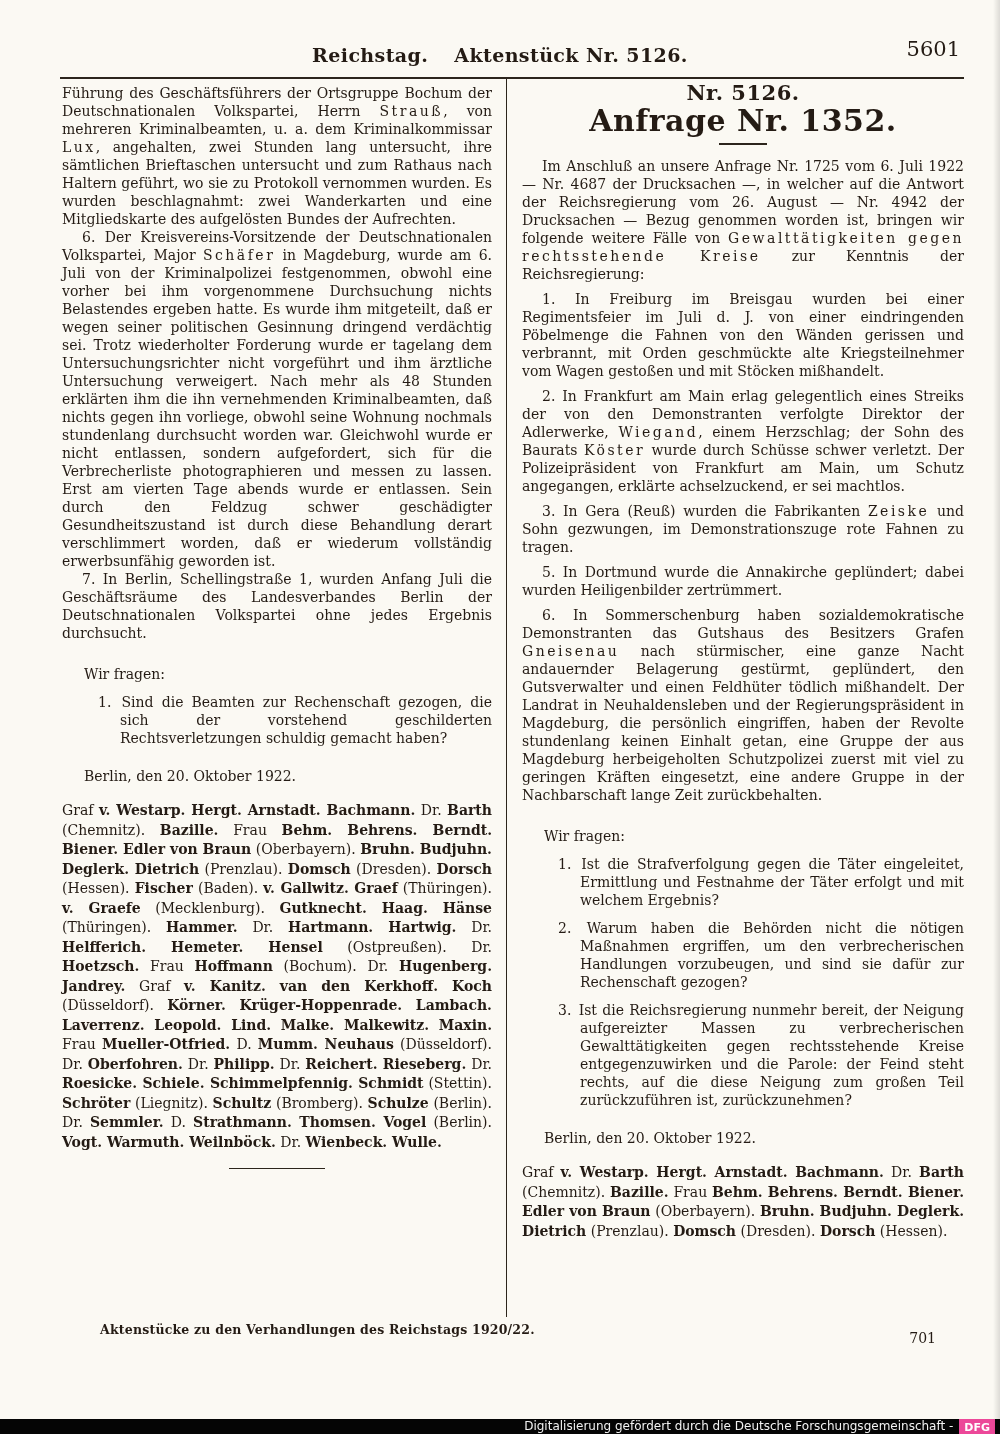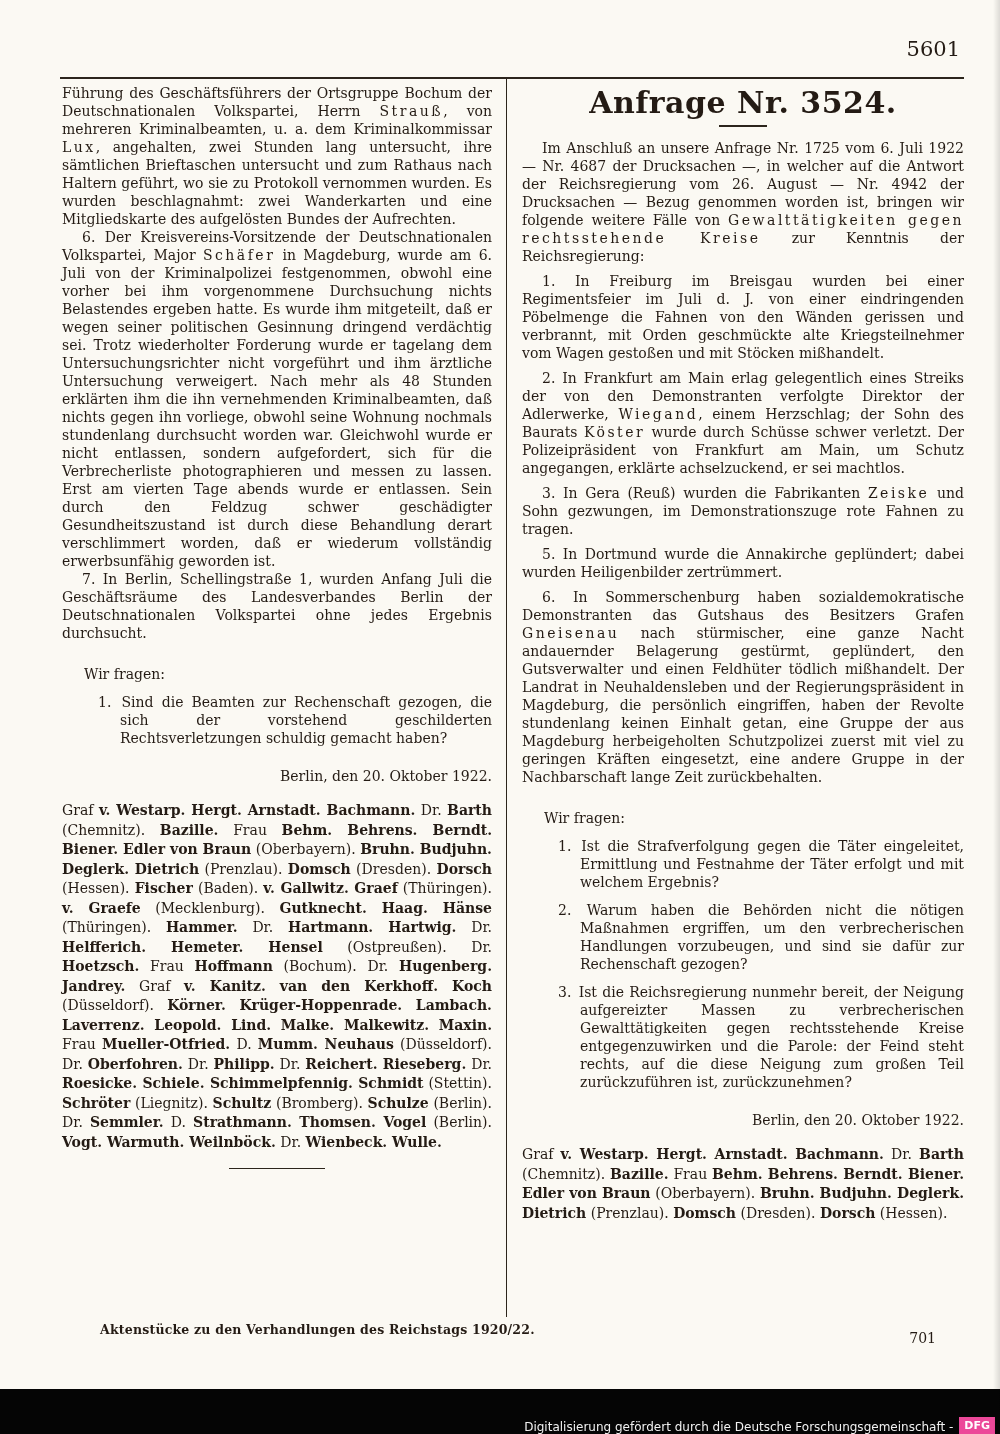--- a/index.html
+++ b/index.html
@@ -32,75 +32,79 @@
 
   .para{ text-align:justify; }
   .indent{ text-indent:20px; }
   .item{ margin-top:7px; }
 
   .q-intro{ margin-top:23px; text-indent:22px; }
   .q-list{ margin:5px 0 0 36px; }
   .question{ padding-left:22px; text-indent:-22px; text-align:justify; margin-top:10px; }
   .q-num{ padding-right:2px; }
 
-  .date-line{ margin-top:20px; text-indent:22px;text-align:right; }
+  .date-line{ margin-top:20px; text-indent:22px; }
   .signatures{ margin-top:16px; text-align:justify; line-height:19.5px; }
   .seg-b{ font-weight:bold; }
   .seg-sp{ letter-spacing:2.5px; }
   .sig-rule{ width:96px; height:1px; background:#2c251c; margin:16px auto 0; }
 
   
   .doc-number{ text-align:center; font-weight:bold; font-size:21px; letter-spacing:.5px; }
   .anfrage-title{ text-align:center; font-weight:bold; font-size:30px; margin-top:10px; letter-spacing:.5px; }
   .title-dash{ width:48px; height:2px; background:#2c251c; margin:13px auto 12px; }
 
   
   .footnote{
     position:absolute; left:100px; top:1322px;
     font-size:12.5px; font-weight:bold; letter-spacing:.2px;text-align:center;
   }
   .sheet-number{ position:absolute; right:64px; top:1330px; font-size:14px; }
 
   .footer-bar{
-    position:absolute; left:0; bottom:0; width:100%; height:45px; background:#050505;
-    display:flex; justify-content:flex-end; align-items:flex-end; gap:6px; padding-right:5px;
+    position:absolute; left:0; bottom:0; width:100%; height:15px; background:#050505;
+    display:flex; justify-content:flex-end; align-items:flex-start; gap:6px; padding-right:5px;
     font-family:"DejaVu Sans", sans-serif;
   }
   .credit{ color:#f2f2f2; font-size:12px; }
   .dfg-logo{
     background:#ec4899; color:#ffffff; font-weight:bold; font-size:11px;
     padding:3px 5px 3px 5px; line-height:1;
   }
 </style>
 </head>
 <body>
 
 <div class="scan">
 
+  <div class="running-head">
+    <span class="rh-journal">Reichstag.</span><span class="rh-title">Aktenstück Nr. 5126.</span>
+  </div>
   <div class="page-number">5601</div>
   <div class="head-rule"></div>
   <div class="col-divider"></div>
 
   <section class="col col-left">
     <p class="para"><span>Führung des Geschäftsführers der Ortsgruppe Bochum der Deutschnationalen Volkspartei, Herrn </span><span class="seg-sp">Strauß</span><span>, von mehreren Kriminalbeamten, u. a. dem Kriminalkommissar </span><span class="seg-sp">Lux</span><span>, angehalten, zwei Stunden lang untersucht, ihre sämtlichen Brieftaschen untersucht und zum Rathaus nach Haltern geführt, wo sie zu Protokoll vernommen wurden. Es wurden beschlagnahmt: zwei Wanderkarten und eine Mitgliedskarte des aufgelösten Bundes der Aufrechten.</span></p>
     <p class="para indent"><span>6. Der Kreisvereins-Vorsitzende der Deutschnationalen Volkspartei, Major </span><span class="seg-sp">Schäfer</span><span> in Magdeburg, wurde am 6. Juli von der Kriminalpolizei festgenommen, obwohl eine vorher bei ihm vorgenommene Durchsuchung nichts Belastendes ergeben hatte. Es wurde ihm mitgeteilt, daß er wegen seiner politischen Gesinnung dringend verdächtig sei. Trotz wiederholter Forderung wurde er tagelang dem Untersuchungsrichter nicht vorgeführt und ihm ärztliche Untersuchung verweigert. Nach mehr als 48 Stunden erklärten ihm die ihn vernehmenden Kriminalbeamten, daß nichts gegen ihn vorliege, obwohl seine Wohnung nochmals stundenlang durchsucht worden war. Gleichwohl wurde er nicht entlassen, sondern aufgefordert, sich für die Verbrecherliste photographieren und messen zu lassen. Erst am vierten Tage abends wurde er entlassen. Sein durch den Feldzug schwer geschädigter Gesundheitszustand ist durch diese Behandlung derart verschlimmert worden, daß er wiederum vollständig erwerbsunfähig geworden ist.</span></p>
     <p class="para indent">7. In Berlin, Schellingstraße 1, wurden Anfang Juli die Geschäftsräume des Landesverbandes Berlin der Deutschnationalen Volkspartei ohne jedes Ergebnis durchsucht.</p>
 
     <p class="q-intro">Wir fragen:</p>
     <div class="q-list">
       <p class="question"><span class="q-num">1.</span> <span>Sind die Beamten zur Rechenschaft gezogen, die sich der vorstehend geschilderten Rechtsverletzungen schuldig gemacht haben?</span></p>
     </div>
 
     <p class="date-line">Berlin, den 20. Oktober 1922.</p>
     <p class="signatures"><span>Graf </span><span class="seg-b">v. Westarp. Hergt. Arnstadt. Bachmann.</span><span> Dr. </span><span class="seg-b">Barth</span><span> (Chemnitz). </span><span class="seg-b">Bazille.</span><span> Frau </span><span class="seg-b">Behm. Behrens. Berndt. Biener. Edler von Braun</span><span> (Oberbayern). </span><span class="seg-b">Bruhn. Budjuhn. Deglerk. Dietrich</span><span> (Prenzlau). </span><span class="seg-b">Domsch</span><span> (Dresden). </span><span class="seg-b">Dorsch</span><span> (Hessen). </span><span class="seg-b">Fischer</span><span> (Baden). </span><span class="seg-b">v. Gallwitz. Graef</span><span> (Thüringen). </span><span class="seg-b">v. Graefe</span><span> (Mecklenburg). </span><span class="seg-b">Gutknecht. Haag. Hänse</span><span> (Thüringen). </span><span class="seg-b">Hammer.</span><span> Dr. </span><span class="seg-b">Hartmann. Hartwig.</span><span> Dr. </span><span class="seg-b">Helfferich. Hemeter. Hensel</span><span> (Ostpreußen). </span><span>Dr. </span><span class="seg-b">Hoetzsch.</span><span> Frau </span><span class="seg-b">Hoffmann</span><span> (Bochum). </span><span>Dr. </span><span class="seg-b">Hugenberg. Jandrey.</span><span> Graf </span><span class="seg-b">v. Kanitz. van den Kerkhoff. Koch</span><span> (Düsseldorf). </span><span class="seg-b">Körner. Krüger-Hoppenrade. Lambach. Laverrenz. Leopold. Lind. Malke. Malkewitz. Maxin.</span><span> Frau </span><span class="seg-b">Mueller-Otfried.</span><span> D. </span><span class="seg-b">Mumm. Neuhaus</span><span> (Düsseldorf). </span><span>Dr. </span><span class="seg-b">Oberfohren.</span><span> Dr. </span><span class="seg-b">Philipp.</span><span> Dr. </span><span class="seg-b">Reichert. Rieseberg.</span><span> Dr. </span><span class="seg-b">Roesicke. Schiele. Schimmelpfennig. Schmidt</span><span> (Stettin). </span><span class="seg-b">Schröter</span><span> (Liegnitz). </span><span class="seg-b">Schultz</span><span> (Bromberg). </span><span class="seg-b">Schulze</span><span> (Berlin). </span><span>Dr. </span><span class="seg-b">Semmler.</span><span> D. </span><span class="seg-b">Strathmann. Thomsen. Vogel</span><span> (Berlin). </span><span class="seg-b">Vogt. Warmuth. Weilnböck.</span><span> Dr. </span><span class="seg-b">Wienbeck. Wulle.</span></p>
     <div class="sig-rule"></div>
   </section>
 
   <section class="col col-right">
-    <h1 class="anfrage-title">Anfrage Nr. 3524.</h1>
+    <p class="doc-number">Nr. 5126.</p>
+    <h1 class="anfrage-title">Anfrage Nr. 1352.</h1>
     <div class="title-dash"></div>
 
     <p class="para indent"><span>Im Anschluß an unsere Anfrage Nr. 1725 vom 6. Juli 1922 — Nr. 4687 der Drucksachen —, in welcher auf die Antwort der Reichsregierung vom 26. August — Nr. 4942 der Drucksachen — Bezug genommen worden ist, bringen wir folgende weitere Fälle von </span><span class="seg-sp">Gewalttätigkeiten gegen rechtsstehende Kreise</span><span> zur Kenntnis der Reichsregierung:</span></p>
     <p class="para indent item"><span>1. In Freiburg im Breisgau wurden bei einer Regimentsfeier im Juli d. J. von einer eindringenden Pöbelmenge die Fahnen von den Wänden gerissen und verbrannt, mit Orden geschmückte alte Kriegsteilnehmer vom Wagen gestoßen und mit Stöcken mißhandelt.</span></p>
     <p class="para indent item"><span>2. In Frankfurt am Main erlag gelegentlich eines Streiks der von den Demonstranten verfolgte Direktor der Adlerwerke, </span><span class="seg-sp">Wiegand</span><span>, einem Herzschlag; der Sohn des Baurats </span><span class="seg-sp">Köster</span><span> wurde durch Schüsse schwer verletzt. Der Polizeipräsident von Frankfurt am Main, um Schutz angegangen, erklärte achselzuckend, er sei machtlos.</span></p>
     <p class="para indent item"><span>3. In Gera (Reuß) wurden die Fabrikanten </span><span class="seg-sp">Zeiske</span><span> und Sohn gezwungen, im Demonstrationszuge rote Fahnen zu tragen.</span></p>
     <p class="para indent item"><span>5. In Dortmund wurde die Annakirche geplündert; dabei wurden Heiligenbilder zertrümmert.</span></p>
     <p class="para indent item"><span>6. In Sommerschenburg haben sozialdemokratische Demonstranten das Gutshaus des Besitzers Grafen </span><span class="seg-sp">Gneisenau</span><span> nach stürmischer, eine ganze Nacht andauernder Belagerung gestürmt, geplündert, den Gutsverwalter und einen Feldhüter tödlich mißhandelt. Der Landrat in Neuhaldensleben und der Regierungspräsident in Magdeburg, die persönlich eingriffen, haben der Revolte stundenlang keinen Einhalt getan, eine Gruppe der aus Magdeburg herbeigeholten Schutzpolizei zuerst mit viel zu geringen Kräften eingesetzt, eine andere Gruppe in der Nachbarschaft lange Zeit zurückbehalten.</span></p>
 
     <p class="q-intro">Wir fragen:</p>

